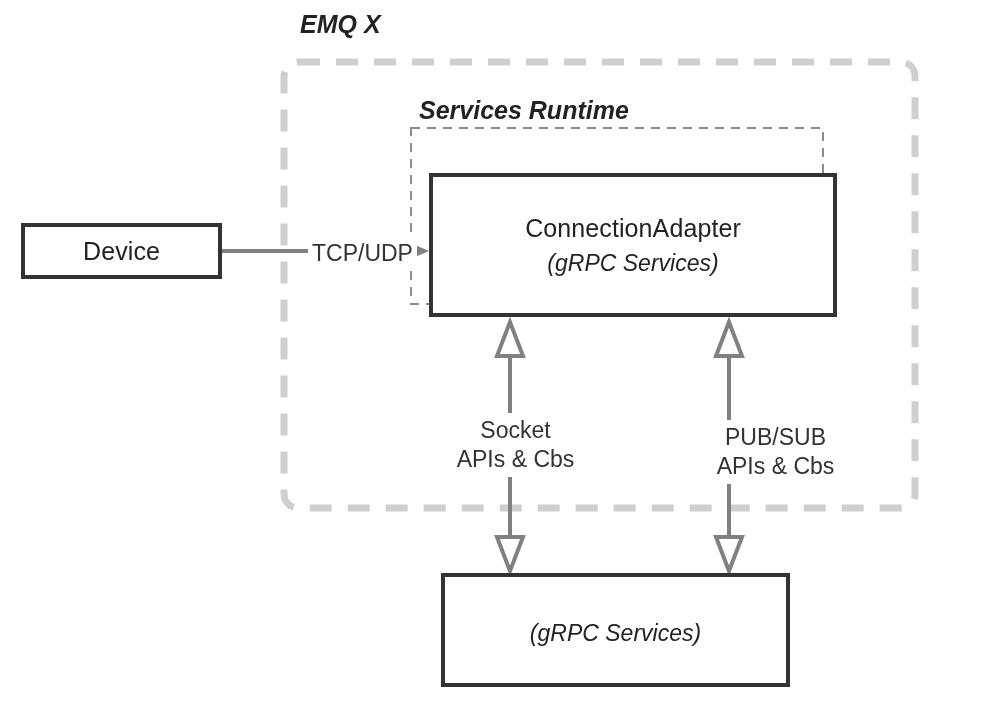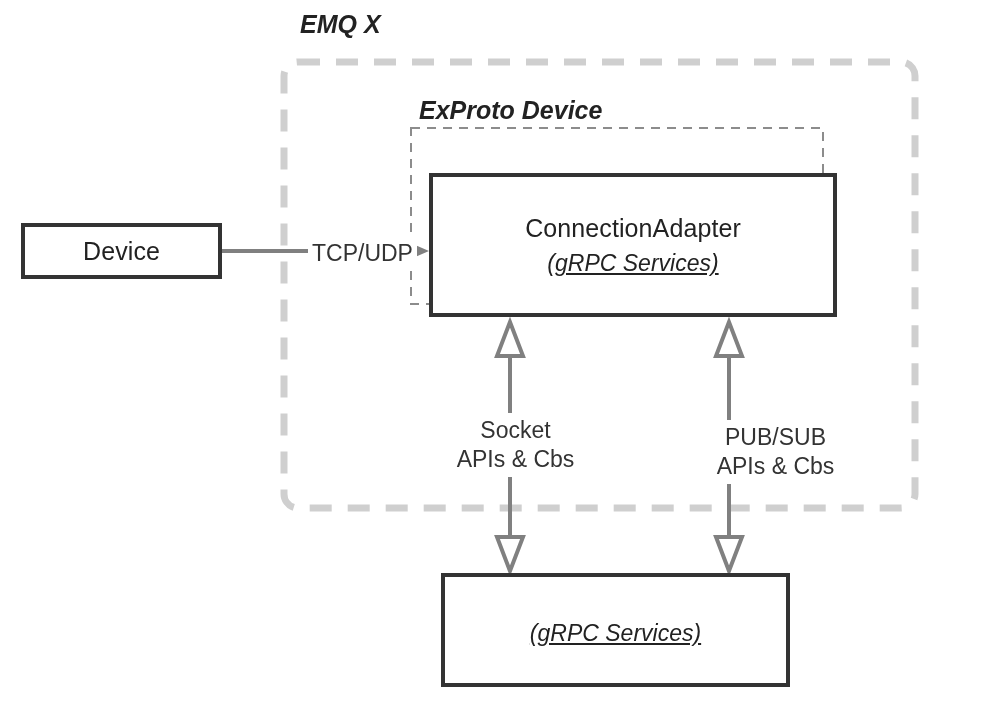--- a/index.html
+++ b/index.html
@@ -42,21 +42,20 @@
     letter-spacing: 0.1px;
     white-space: nowrap;
   }
   .node-sub {
     font-size: 23px;
     font-style: italic;
     color: #222222;
     line-height: 1.22;
     white-space: nowrap;
     margin-top: 6px;
-    text-decoration: underline;
   }
   .zone-label {
     position: absolute;
     font-size: 25px;
     font-style: italic;
     font-weight: bold;
     color: #222222;
     white-space: nowrap;
     text-align: right;
   }
@@ -99,21 +98,21 @@
 
     <polygon points="510,571 497,537 523,537" fill="#ffffff" stroke="#808080" stroke-width="4" stroke-linejoin="miter"></polygon>
 
     <line x1="729" y1="330" x2="729" y2="566" stroke="#808080" stroke-width="4"></line>
     <polygon points="729,322 716,356 742,356" fill="#ffffff" stroke="#808080" stroke-width="4" stroke-linejoin="miter"></polygon>
     <polygon points="729,571 716,537 742,537" fill="#ffffff" stroke="#808080" stroke-width="4" stroke-linejoin="miter"></polygon>
   </svg>
 
   <div class="zone-label" style="left:300px; top:10px;">EMQ X</div>
 
-  <div class="zone-label" style="left:419px; top:96px;">ExProto Device</div>
+  <div class="zone-label" style="left:419px; top:96px;">Services Runtime</div>
 
   <div class="nodebox" style="left:21px; top:223px; width:201px; height:56px;">
     <span class="node-title">Device</span>
   </div>
 
   <div class="nodebox" style="left:429px; top:173px; width:408px; height:144px;">
     <span class="node-title">ConnectionAdapter</span>
     <span class="node-sub">(gRPC Services)</span>
   </div>
 

